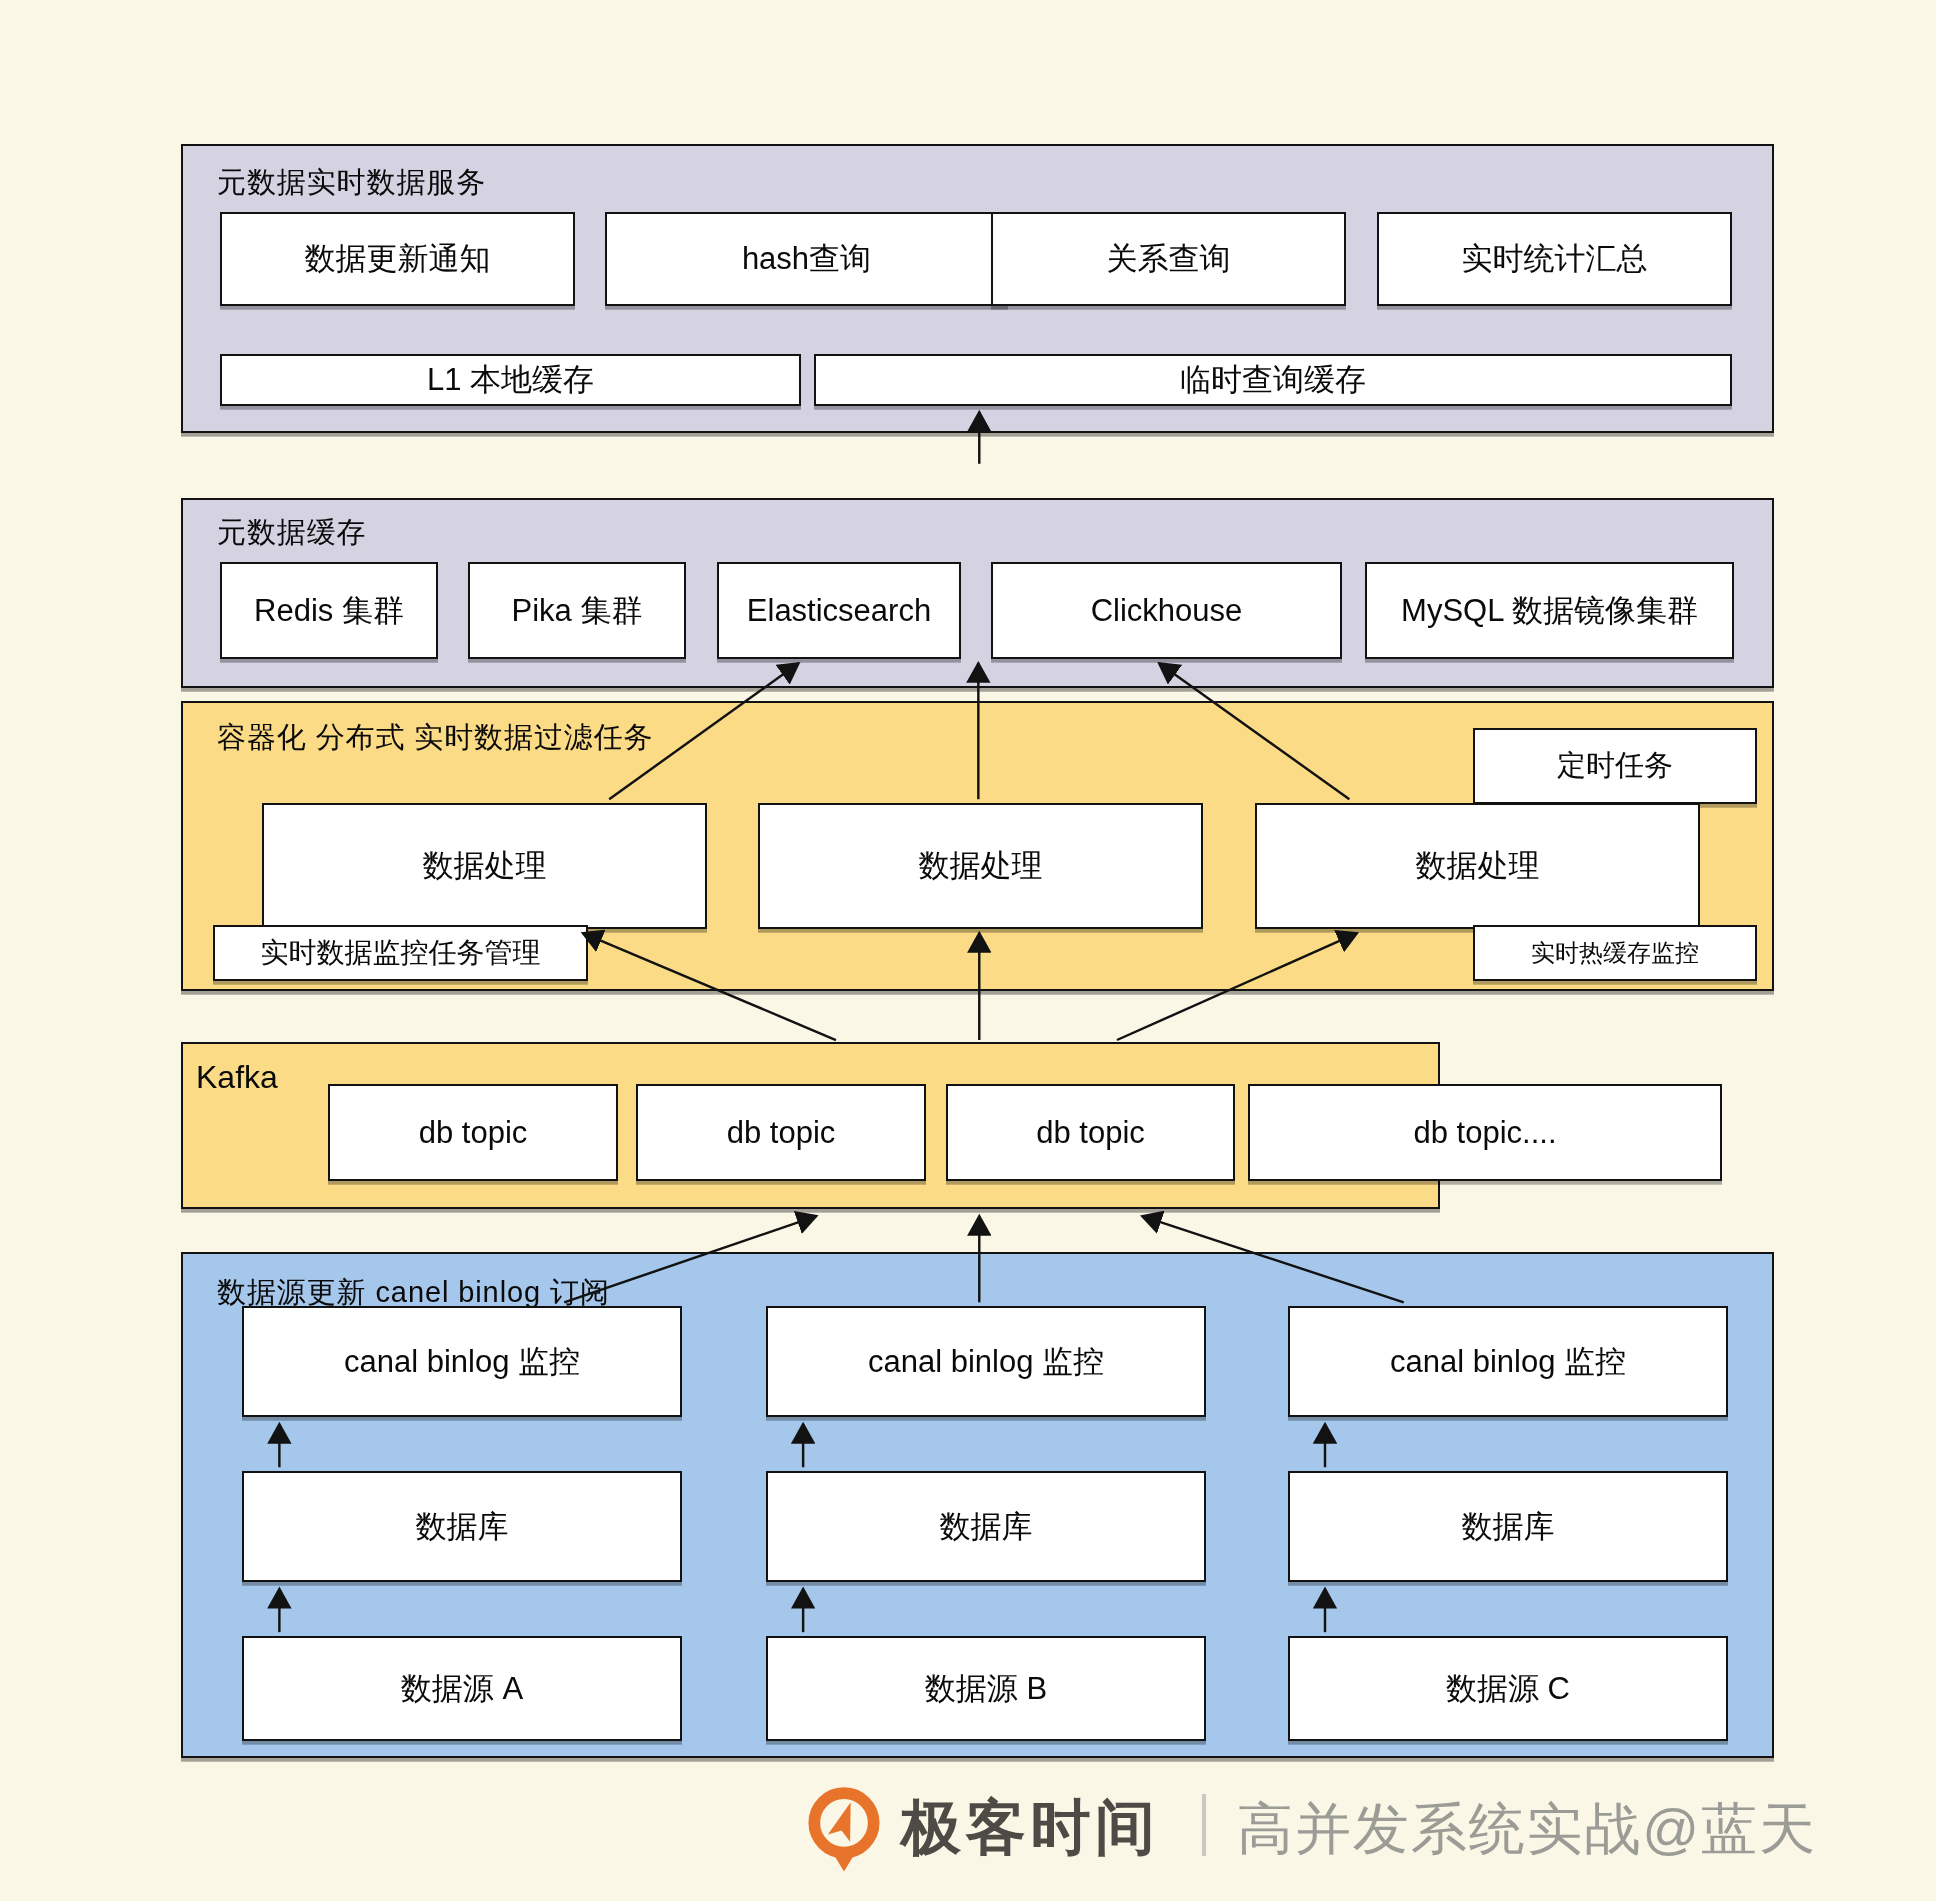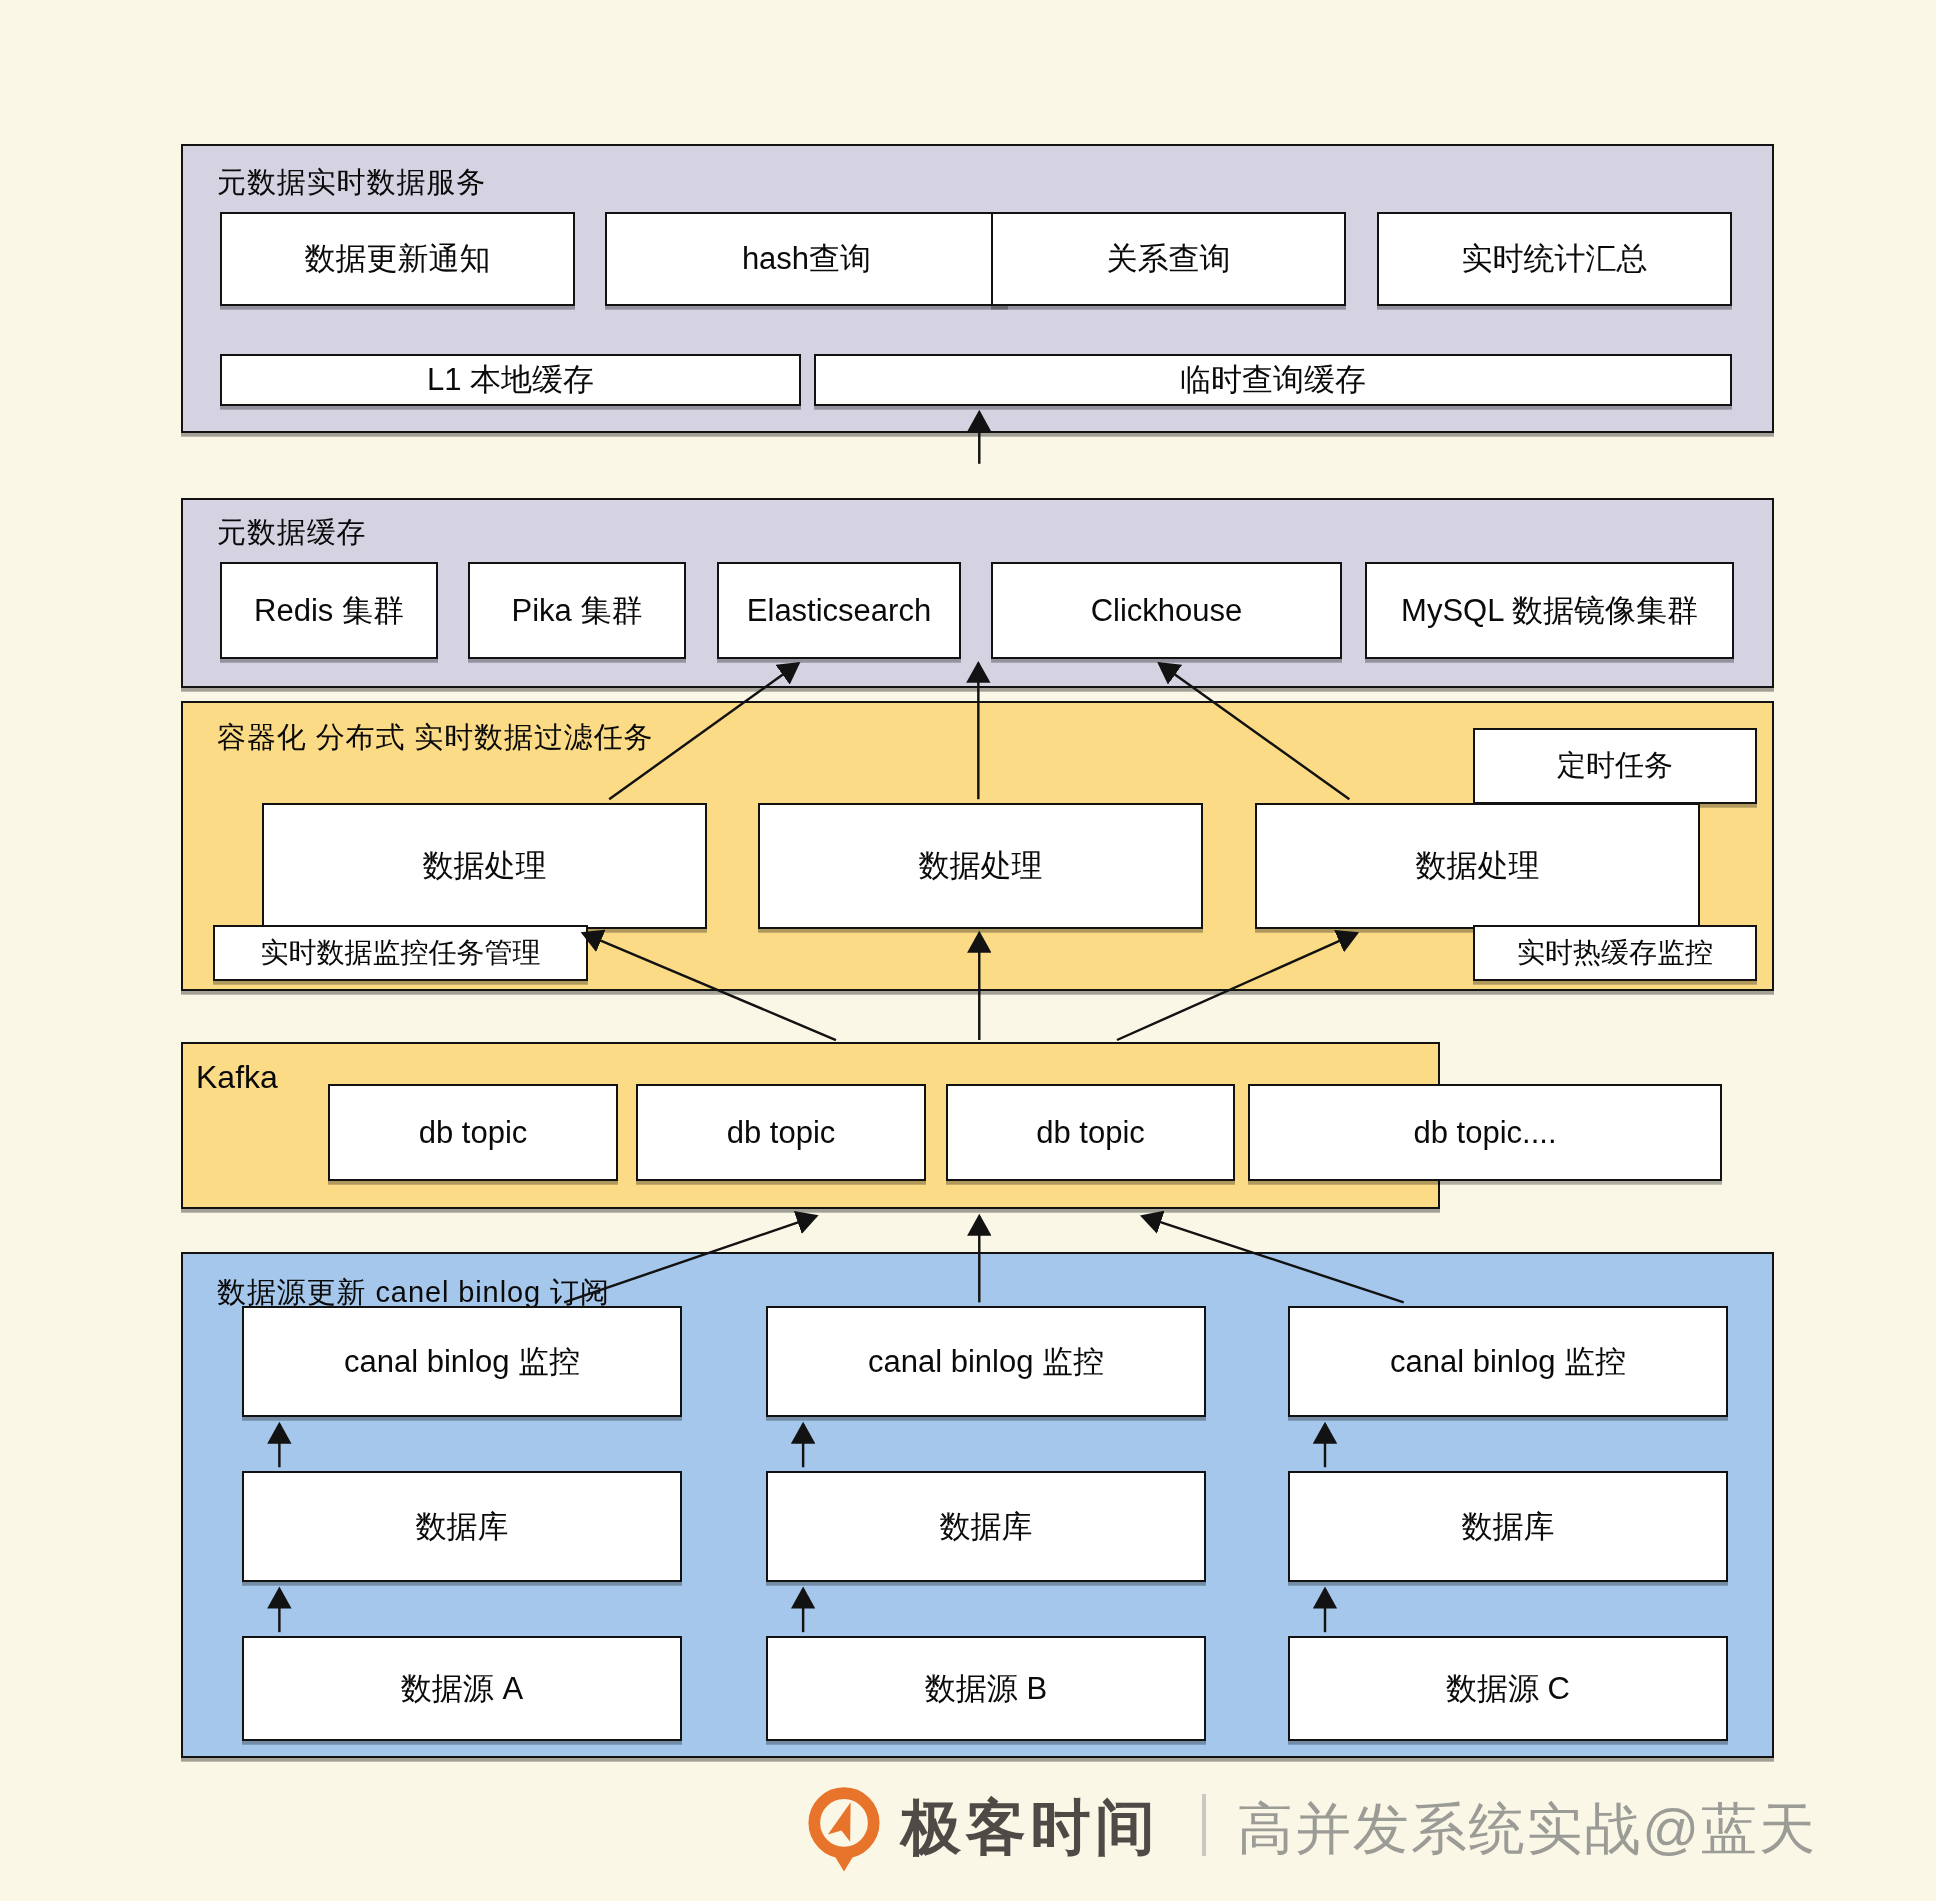--- a/index.html
+++ b/index.html
@@ -91,21 +91,21 @@
     <div class="box" style="left:1182px;top:62px;width:369px;height:97px;">MySQL 数据镜像集群</div>
   </div>
 
   <div class="layer yellow" style="left:181px;top:701px;width:1593px;height:290px;">
     <div class="ltitle" style="left:34px;top:15px;">容器化 分布式 实时数据过滤任务</div>
     <div class="box" style="left:1290px;top:25px;width:284px;height:76px;font-size:29px;">定时任务</div>
     <div class="box" style="left:79px;top:100px;width:445px;height:126px;">数据处理</div>
     <div class="box" style="left:575px;top:100px;width:445px;height:126px;">数据处理</div>
     <div class="box" style="left:1072px;top:100px;width:445px;height:126px;">数据处理</div>
     <div class="box" style="left:30px;top:222px;width:375px;height:56px;font-size:28px;">实时数据监控任务管理</div>
-    <div class="box" style="left:1290px;top:222px;width:284px;height:56px;font-size:28px;">实时热缓存监控</div>
+    <div class="box" style="left:1290px;top:222px;width:284px;height:56px;font-size:24px;">实时热缓存监控</div>
   </div>
 
   <div class="layer yellow" style="left:181px;top:1042px;width:1259px;height:167px;">
     <div class="kafka-label" style="left:13px;top:15px;">Kafka</div>
     <div class="box" style="left:145px;top:40px;width:290px;height:97px;">db topic</div>
     <div class="box" style="left:453px;top:40px;width:290px;height:97px;">db topic</div>
     <div class="box" style="left:763px;top:40px;width:289px;height:97px;">db topic</div>
     <div class="box" style="left:1065px;top:40px;width:474px;height:97px;">db topic....</div>
   </div>
 

